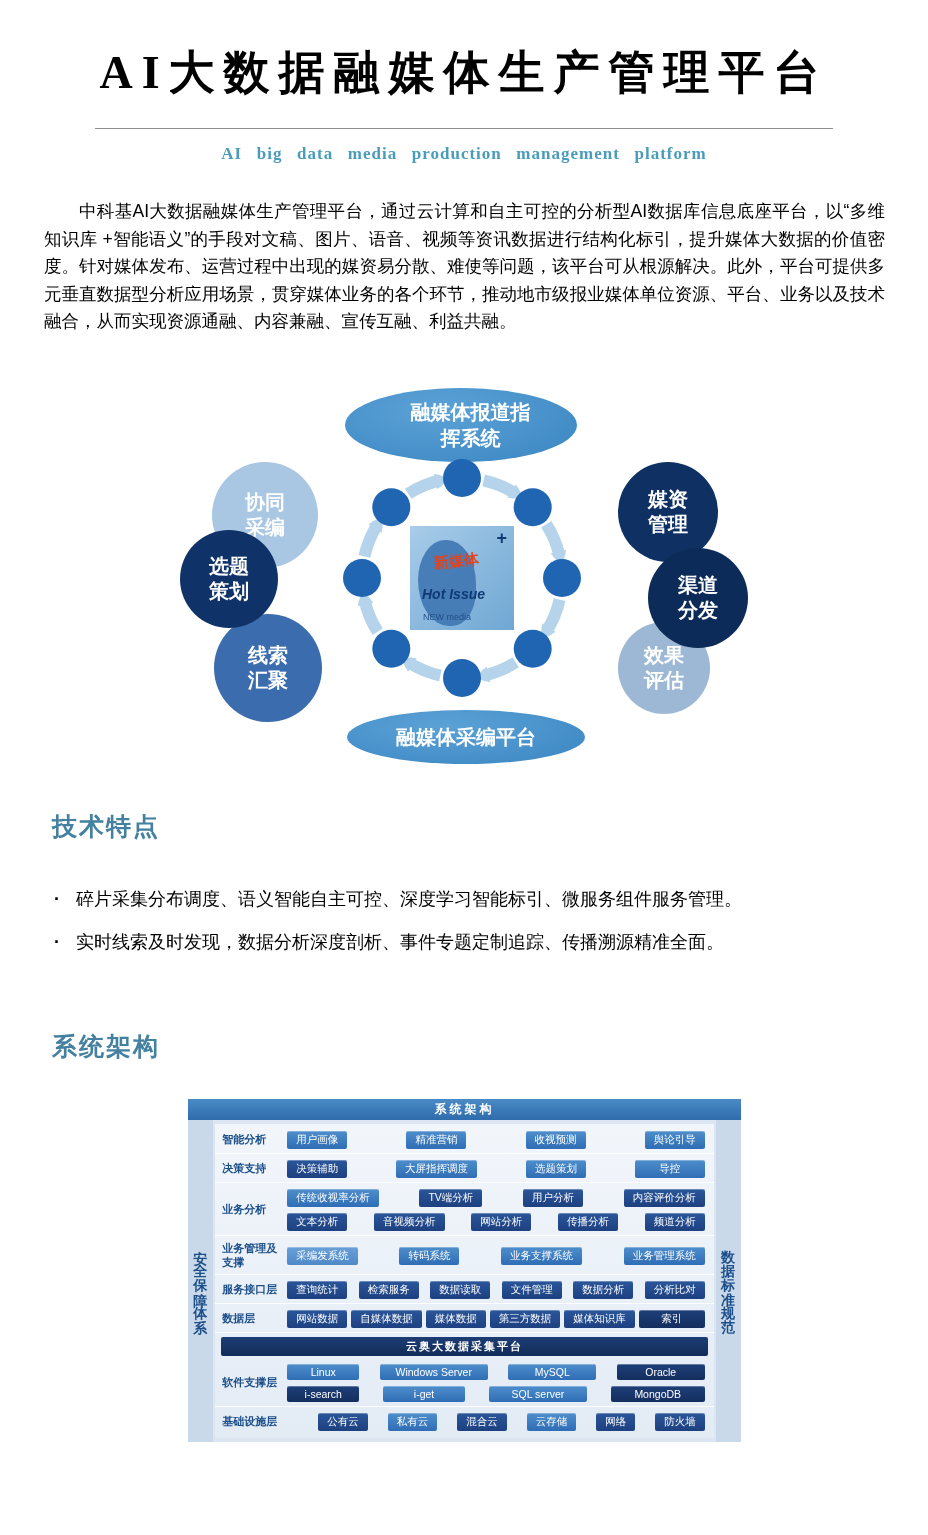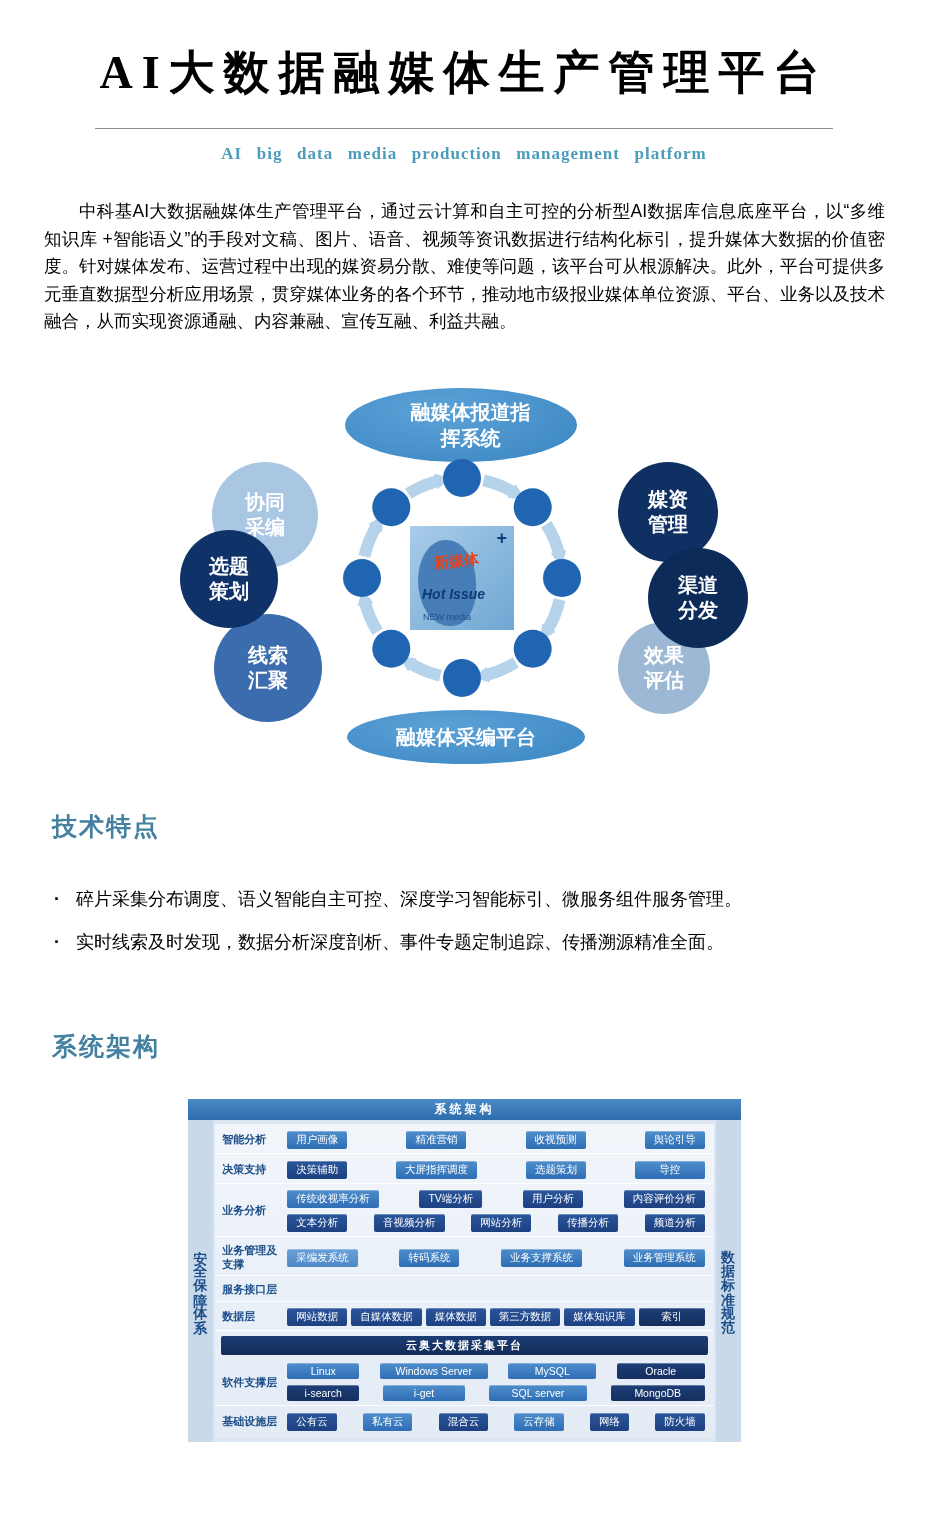--- a/index.html
+++ b/index.html
@@ -66,21 +66,21 @@
   .arch-title { height:21px; background:linear-gradient(#4a8ac6,#2e6cab); color:#fff;
                 display:flex; align-items:center; justify-content:center;
                 font-size:12px; font-weight:700; letter-spacing:3px; }
   .arch-body { display:flex; height:322px; background:#dbe6f2; }
   .side { width:30px; background:#c9d9ea; display:flex; align-items:center; justify-content:center; }
   .side span { writing-mode:vertical-rl; text-orientation:upright; color:#1c4f8a;
                font-weight:700; font-size:14px; letter-spacing:14px; }
   .arch-center { flex:1; display:flex; flex-direction:column; justify-content:space-between;
                  background:linear-gradient(#f2f6fb,#e3ebf5); margin:4px 2px; padding:3px 0; }
   .arch-row { display:flex; align-items:center; border-bottom:1px solid #ffffff; padding:4px 4px; }
-  .arch-row:last-child { border-bottom:none; }
+  .arch-row:last-child { border-bottom:none;gap:31px; }
   .arch-label { width:60px; color:#1c4f8a; font-weight:700; font-size:11px; line-height:1.25; padding-left:3px; }
   .arch-lines { flex:1; display:flex; flex-direction:column; gap:6px; }
   .arch-line { display:flex; justify-content:space-between; align-items:center; gap:4px; padding:0 5px; }
   .arch-item { color:#fff; font-size:10.5px; padding:2px 9px; border-radius:2px; text-align:center;
                white-space:nowrap; box-shadow:inset 0 1px 0 rgba(255,255,255,.3); }
   .arch-bar { margin:2px 6px; background:linear-gradient(#1c3d74,#122c58); color:#fff; font-size:11px;
               font-weight:700; text-align:center; padding:2px 0; border-radius:2px; letter-spacing:2px; }
 </style>
 </head>
 <body>
@@ -223,20 +223,30 @@
               <div class="arch-line">
                 <div class="arch-item" style="background: linear-gradient(rgb(106, 160, 216), rgb(78, 136, 198));">采编发系统</div>
                 <div class="arch-item" style="background: linear-gradient(rgb(78, 142, 203), rgb(47, 109, 181));">转码系统</div>
                 <div class="arch-item" style="background: linear-gradient(rgb(78, 142, 203), rgb(47, 109, 181));">业务支撑系统</div>
                 <div class="arch-item" style="background: linear-gradient(rgb(78, 142, 203), rgb(47, 109, 181));">业务管理系统</div>
               </div>
             </div>
           </div>
           <div class="arch-row">
             <div class="arch-label">服务接口层</div>
+            <div class="arch-lines">
+              <div class="arch-line">
+                <div class="arch-item" style="background: linear-gradient(rgb(42, 86, 155), rgb(29, 64, 128));">查询统计</div>
+                <div class="arch-item" style="background: linear-gradient(rgb(42, 86, 155), rgb(29, 64, 128));">检索服务</div>
+                <div class="arch-item" style="background: linear-gradient(rgb(42, 86, 155), rgb(29, 64, 128));">数据读取</div>
+                <div class="arch-item" style="background: linear-gradient(rgb(42, 86, 155), rgb(29, 64, 128));">文件管理</div>
+                <div class="arch-item" style="background: linear-gradient(rgb(42, 86, 155), rgb(29, 64, 128));">数据分析</div>
+                <div class="arch-item" style="background: linear-gradient(rgb(42, 86, 155), rgb(29, 64, 128));">分析比对</div>
+              </div>
+            </div>
           </div>
           <div class="arch-row">
             <div class="arch-label">数据层</div>
             <div class="arch-lines">
               <div class="arch-line">
                 <div class="arch-item" style="background: linear-gradient(rgb(42, 86, 155), rgb(29, 64, 128));">网站数据</div>
                 <div class="arch-item" style="background: linear-gradient(rgb(42, 86, 155), rgb(29, 64, 128));">自媒体数据</div>
                 <div class="arch-item" style="background: linear-gradient(rgb(42, 86, 155), rgb(29, 64, 128));">媒体数据</div>
                 <div class="arch-item" style="background: linear-gradient(rgb(42, 86, 155), rgb(29, 64, 128));">第三方数据</div>
                 <div class="arch-item" style="background: linear-gradient(rgb(42, 86, 155), rgb(29, 64, 128));">媒体知识库</div>

